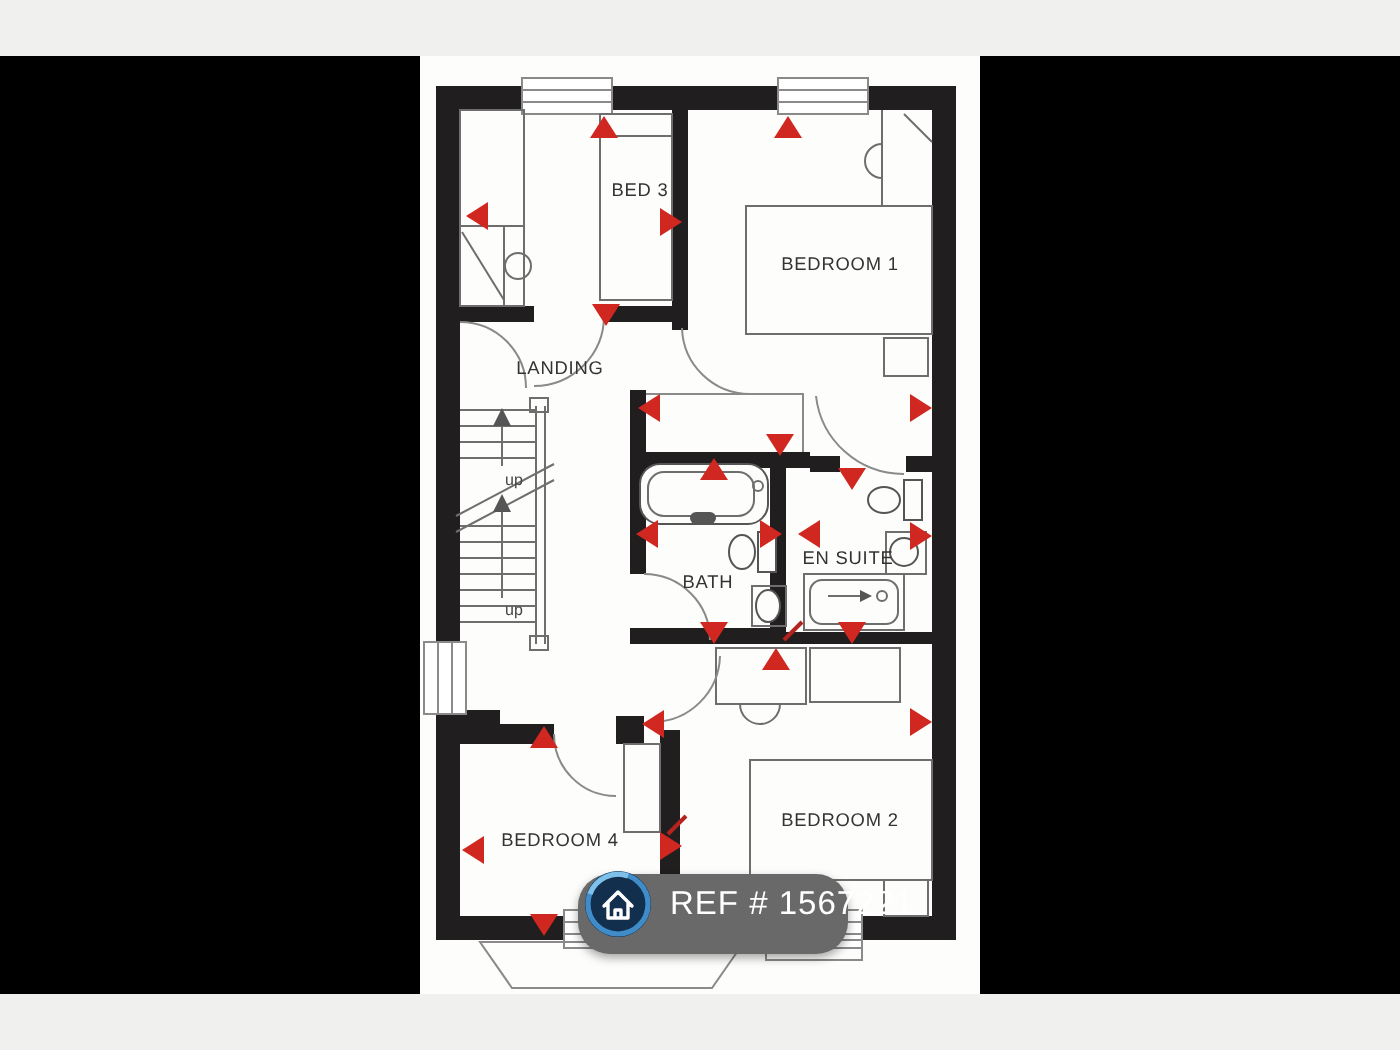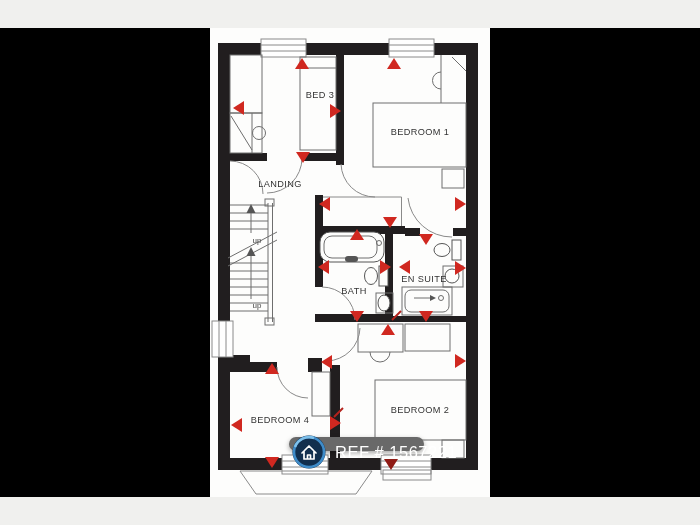--- a/index.html
+++ b/index.html
@@ -14,21 +14,21 @@
   .bar-right{left:490px;width:210px}
   .strip{position:absolute;left:210px;top:28px;width:280px;height:469px;background:var(--strip);}
   svg.plan{position:absolute;left:0;top:0;}
   .wall{fill:var(--wall);}
   .thin{stroke:var(--line);stroke-width:1;fill:none;}
   .thin2{stroke:#8a8a8a;stroke-width:1;fill:none;}
   .frame{fill:#ffffff;stroke:#8a8a8a;stroke-width:1;}
   .fixture{stroke:#555;stroke-width:1;fill:#fdfdfc;}
   .room-label{fill:#333;font-size:9.2px;letter-spacing:.4px;font-family:"Liberation Sans",sans-serif;}
   .up-label{fill:#444;font-size:8px;font-family:"Liberation Sans",sans-serif;}
-  .ref-banner{position:absolute;left:289px;top:437px;width:135px;height:14px;
+  .ref-banner{position:absolute;left:289px;top:437px;width:135px;height:40px;
       background:var(--banner-bg);border-radius:16px;box-shadow:0 2px 5px rgba(0,0,0,.35);}
   .ref-icon{position:absolute;left:2px;top:-3px;width:36px;height:36px;display:block;}
   .ref-text{position:absolute;left:46px;top:0;line-height:30px;color:#fff;
       font-size:16.5px;letter-spacing:.5px;white-space:nowrap;}
 </style>
 </head>
 <body>
 
 <div class="stage">
   <div class="bar bar-left"></div>

